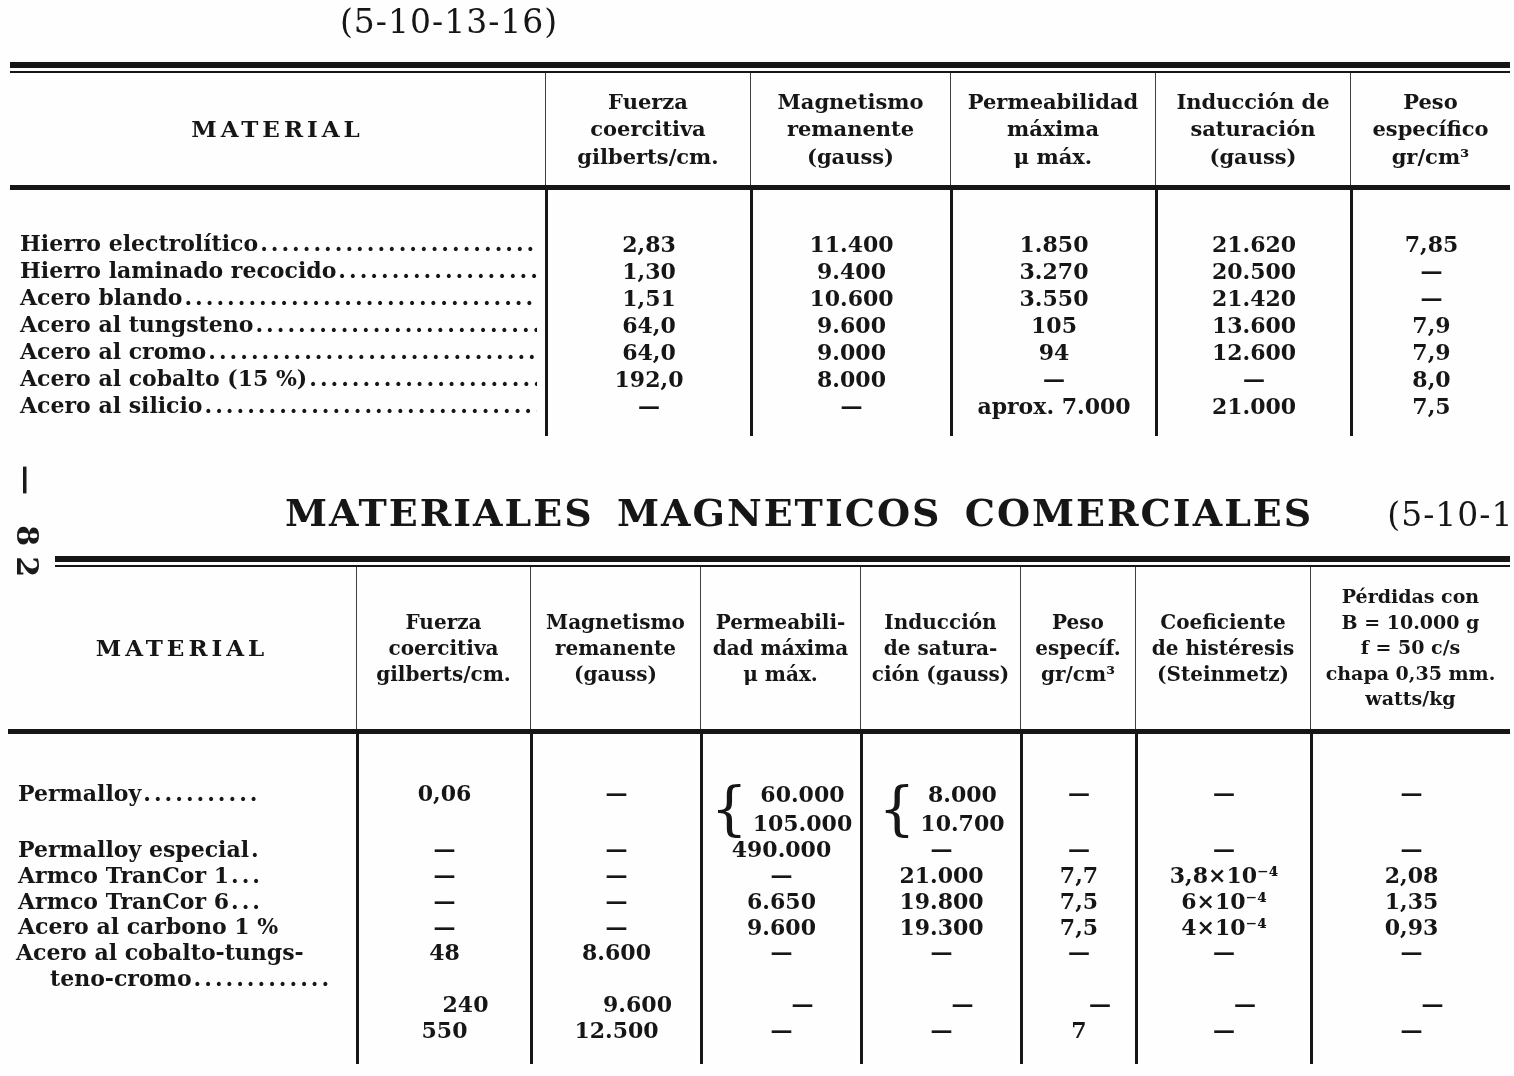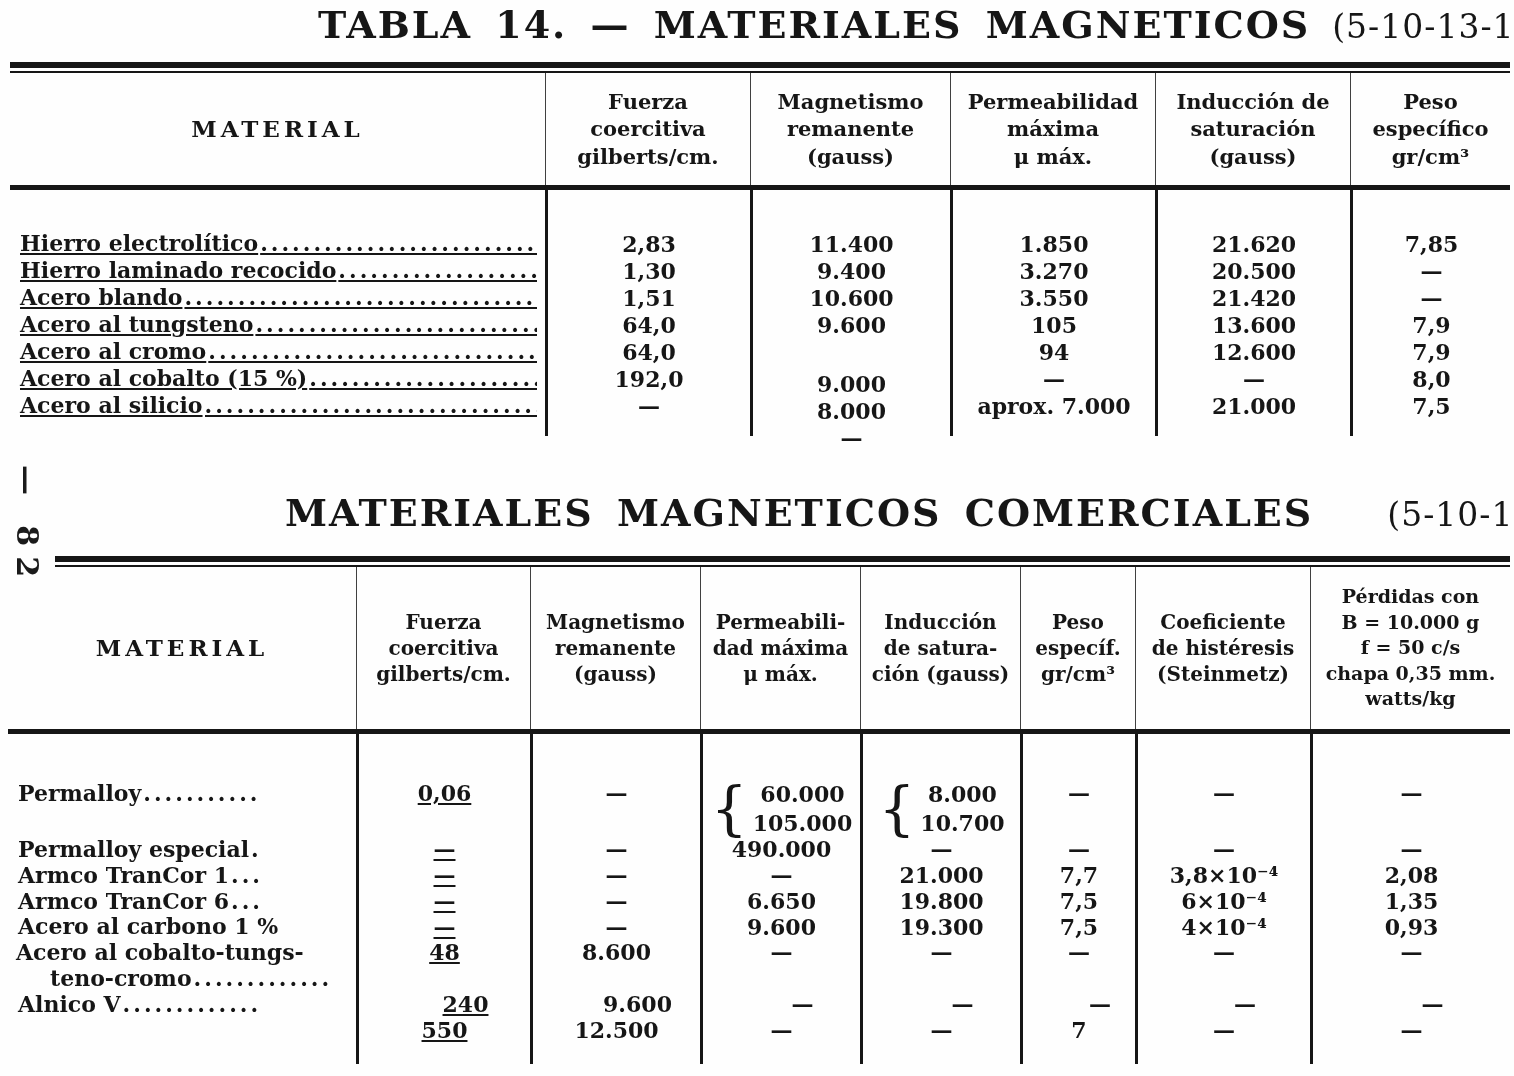--- a/index.html
+++ b/index.html
@@ -77,21 +77,20 @@
   #t2 .hcell{font-size:20px;}
   #t2 .hcell:first-child{font-size:23px; letter-spacing:4px;}
   #t2 .hcell:last-child{font-size:19px; line-height:1.35; padding:0 2px;}
 </style>
 </head>
 <body>
 
 <div class="page">
 
   <div class="title" id="title1">
-    <span class="t-main">TABLA 14. — MATERIALES MAGNETICOS</span>
     <span class="t-ref">(5-10-13-16)</span>
   </div>
 
   <div class="pageno">— 82 —</div>
 
   <div class="tbl" id="t1">
     <div class="rule-double"></div>
     <div class="thead" id="t1-head">
         <div class="hcell" style="width: 535px;">MATERIAL</div>
         <div class="hcell" style="width: 205px;">Fuerza
@@ -105,21 +104,21 @@
 μ máx.</div>
         <div class="hcell" style="width: 195px;">Inducción de
 saturación
 (gauss)</div>
         <div class="hcell" style="width: 160px;">Peso
 específico
 gr/cm³</div>
       </div>
     <div class="rule-heavy"></div>
     <div class="tbody" id="t1-body">
-        <div class="col" style="width: 535px; text-decoration: underline;">
+        <div class="col" style="width: 535px;">
           <div class="mrow" style="height: 27px;">
             <span class="lbl">Hierro electrolítico</span>
             <span class="dots"></span>
           </div>
           <div class="mrow" style="height: 27px;">
             <span class="lbl">Hierro laminado recocido</span>
             <span class="dots"></span>
           </div>
           <div class="mrow" style="height: 27px;">
             <span class="lbl">Acero blando</span>
@@ -149,21 +148,21 @@
           <div class="vcell" style="height: 27px;">64,0</div>
           <div class="vcell" style="height: 27px;">64,0</div>
           <div class="vcell" style="height: 27px;">192,0</div>
           <div class="vcell" style="height: 27px;">—</div>
         </div>
         <div class="col" style="width: 200px;">
           <div class="vcell" style="height: 27px;">11.400</div>
           <div class="vcell" style="height: 27px;">9.400</div>
           <div class="vcell" style="height: 27px;">10.600</div>
           <div class="vcell" style="height: 27px;">9.600</div>
-          <div class="vcell" style="height: 27px; margin-top: 32px;">9.000</div>
+          <div class="vcell" style="height: 27px;">9.000</div>
           <div class="vcell" style="height: 27px;">8.000</div>
           <div class="vcell" style="height: 27px;">—</div>
         </div>
         <div class="col" style="width: 205px;">
           <div class="vcell" style="height: 27px;">1.850</div>
           <div class="vcell" style="height: 27px;">3.270</div>
           <div class="vcell" style="height: 27px;">3.550</div>
           <div class="vcell" style="height: 27px;">105</div>
           <div class="vcell" style="height: 27px;">94</div>
           <div class="vcell" style="height: 27px;">—</div>
@@ -246,26 +245,22 @@
             <span class="lbl">Acero al carbono 1 %</span>
             <span class="dots"></span>
           </div>
           <div class="m2" style="height: 52px;">
             <div class="l1">Acero al cobalto-tungs-</div>
             <div class="l2">
               <span class="lbl">teno-cromo</span>
               <span class="dots"></span>
             </div>
           </div>
-          <div class="mrow" style="height: 26px;">
-            <span class="lbl">Alnico V</span>
-            <span class="dots"></span>
-          </div>
-        </div>
-        <div class="col" style="width: 174px; text-decoration: underline;">
+        </div>
+        <div class="col" style="width: 174px;">
           <div class="vcell top" style="height: 56px;">0,06</div>
           <div class="vcell" style="height: 26px;">—</div>
           <div class="vcell" style="height: 26px;">—</div>
           <div class="vcell" style="height: 26px;">—</div>
           <div class="vcell" style="height: 25px;">—</div>
           <div class="vcell" style="height: 26px;">48</div>
           <div class="vcell bottom" style="height: 52px;">240</div>
           <div class="vcell" style="height: 26px;">550</div>
         </div>
         <div class="col" style="width: 170px;">

